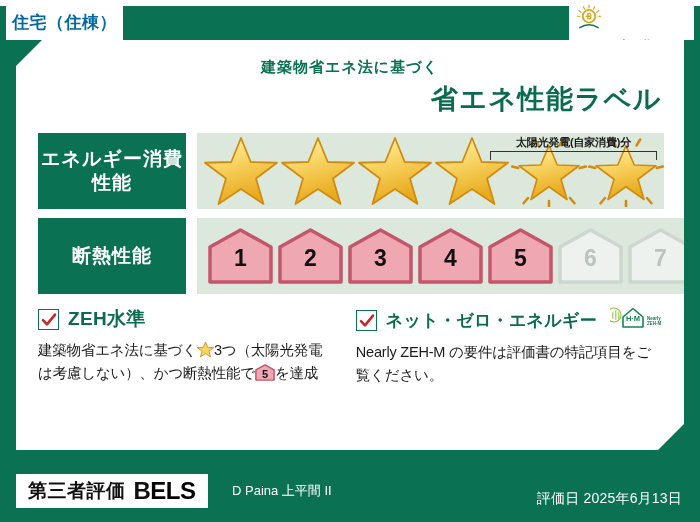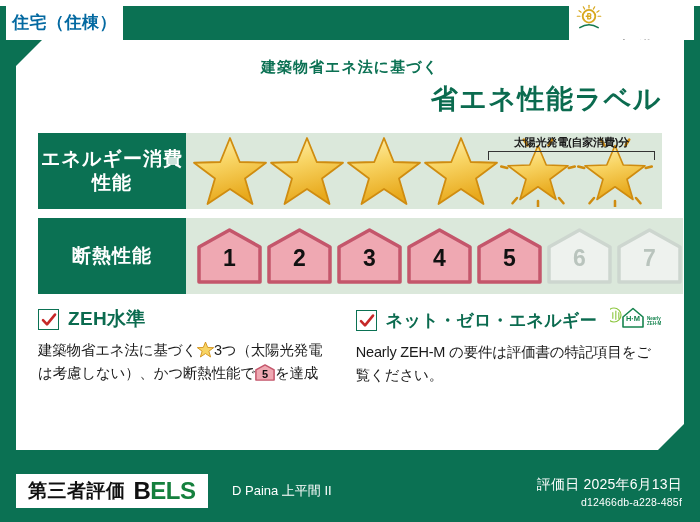--- a/index.html
+++ b/index.html
@@ -80,20 +80,21 @@
     display: flex; align-items: center; justify-content: center;
     color: #ffffff; font-weight: 700; font-size: 19px;
     line-height: 1.28; text-align: center; letter-spacing: 1px;
   }
   .row-body {
     flex: 1 1 auto;
     background: #dbe8db;
     position: relative;
     display: flex; align-items: center;
     padding-left: 6px;
+    margin-left: 11px;
   }
 
   
   .stars { display: flex; align-items: center; gap: 1px; }
   .star-wrap { width: 76px; height: 72px; position: relative; }
   .star-wrap svg { width: 100%; height: 100%; display: block; }
 
   
   .solar-annot {
     position: absolute; right: 7px; top: 2px;
@@ -168,21 +169,21 @@
     background: #ffffff;
     display: flex; align-items: center; gap: 8px;
   }
   .bels-tag .third {
     font-size: 19px; font-weight: 700; color: #111111; letter-spacing: 0.5px;
   }
   .bels-tag .bels {
     font-size: 24px; font-weight: 700; letter-spacing: -0.5px;
   }
   .bels .b1 { color: #111111; }
-  .bels .b2 { color: #15803d; }
+  .bels .b2 { color: #000000; }
   .bldg-name {
     position: absolute; left: 232px; bottom: 22px;
     font-size: 13px; color: #ffffff; white-space: nowrap;
   }
   .eval {
     position: absolute; right: 18px; bottom: 14px;
     text-align: right; color: #ffffff;
   }
   .eval .date { font-size: 14px; font-weight: 400; letter-spacing: 0.2px; }
   .eval .uid  { font-size: 10.5px; margin-top: 2px; letter-spacing: 0.2px; }
@@ -413,17 +414,16 @@
     <div class="bels-tag">
       <span class="third">第三者評価</span>
       <span class="bels"><span class="b1">B</span><span class="b2">ELS</span></span>
     </div>
     <div class="bldg-name">D Paina 上平間 II</div>
     <div class="eval">
       <div class="date">
         <span>評価日</span>
         <span>2025年6月13日</span>
       </div>
-      <div class="uid">d12466db-a228-485f</div>
     </div>
   </div>
 
 </div>
 
 </body></html>

